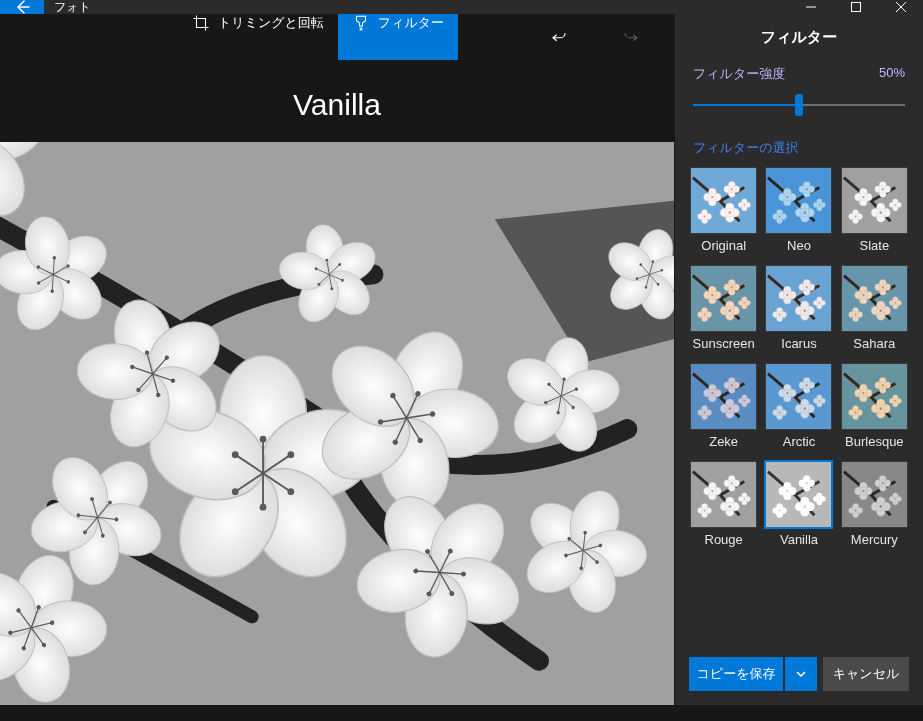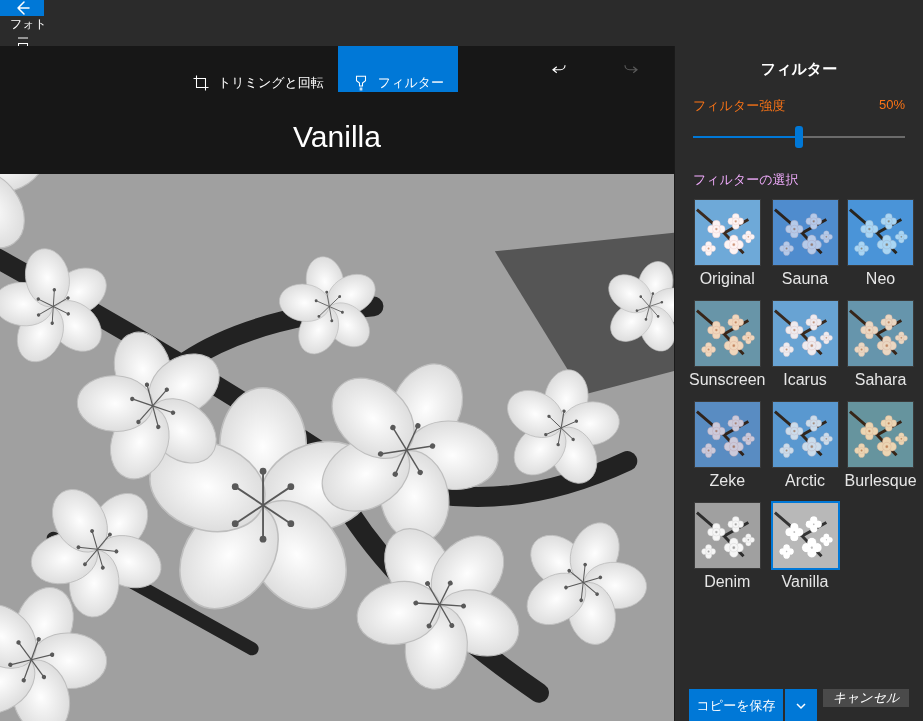--- a/index.html
+++ b/index.html
@@ -1,75 +1,75 @@
 <!DOCTYPE html>
 <html><head>
 <meta charset="utf-8">
 <style>
   * { margin: 0; padding: 0; box-sizing: border-box; font-family: "Segoe UI", "Yu Gothic UI", Meiryo, sans-serif; -webkit-font-smoothing: antialiased; }
   body { width: 923px; height: 721px; overflow: hidden; background: #171717; color: #fff; }
 
   
-  .titlebar { height: 46px; display: flex; align-items: stretch; background: #2b2b2b; flex-direction: column; }
+  .titlebar { height: 14px; display: flex; align-items: stretch; background: #2b2b2b; }
   .back-btn { width: 44px; background: #0078d7; display: flex; align-items: center; justify-content: center; cursor: pointer; }
   .back-btn svg { width: 16px; height: 16px; fill: #fff; }
   .title { flex: 0 0 auto; padding: 0 10px; display: flex; align-items: center; font-size: 12px; color: #fff; }
   .titlebar-spacer { flex: 1; }
   .onedrive { display: flex; align-items: center; font-size: 12px; color: #ccc; padding-right: 18px; }
   .onedrive svg { width: 18px; height: 18px; margin-right: 6px; fill: #7c7c7c; }
   .win-btn { width: 45px; display: flex; align-items: center; justify-content: center; cursor: pointer; }
   .win-btn svg { width: 10px; height: 10px; stroke: #fff; stroke-width: 1; fill: none; }
 
   
   .main { display: flex; height: calc(100% - 30px); }
 
   
   .editor { flex: 1; display: flex; flex-direction: column; background: #171717; }
   .toolbar { height: 46px; display: flex; align-items: stretch; padding: 0 8px; }
   .toolbar-spacer-l { flex: 0 0 170px; }
-  .tool-btn { display: flex; align-items: flex-end; padding: 0 14px; gap: 8px; font-size: 13px; color: #fff; cursor: pointer; white-space: nowrap; }
+  .tool-btn { display: flex; align-items: flex-start; padding: 0 14px; gap: 8px; font-size: 13px; color: #fff; cursor: pointer; white-space: nowrap; }
   .tool-btn.active { background: #0078d7; }
   .tool-btn svg { width: 18px; height: 18px; fill: none; stroke: #fff; stroke-width: 1.4; }
   .toolbar-spacer-r { flex: 1; }
   .hist-btns { display: flex; align-items: center; gap: 42px; padding-right: 20px; }
   .hist-btn { display: flex; align-items: center; justify-content: center; width: 30px; height: 46px; cursor: pointer; }
   .hist-btn svg { width: 18px; height: 18px; fill: none; stroke: #fff; stroke-width: 1.6; }
   .hist-btn.disabled svg { stroke: #5a5a5a; }
 
   .canvas-wrap { flex: 1; display: flex; flex-direction: column; align-items: stretch; }
   .filter-title { font-size: 30px; font-weight: 300; text-align: center; padding: 28px 0 20px; color: #fff; }
 
   .canvas { flex: 1; margin: 0 0 0 0; position: relative; overflow: hidden; }
 
   .canvas svg { width: 100%; height: 100%; display: block; }
 
   
   .panel { width: 249px; background: #2b2b2b; display: flex; flex-direction: column; border-left: 1px solid #1a1a1a; }
   .panel-title { text-align: center; font-size: 15px; font-weight: 600; padding: 14px 0 18px; }
   .panel-section { padding: 0 18px; }
-  .slider-row { display: flex; justify-content: space-between; font-size: 13px; color: #f97316; margin-bottom: 10px; }
+  .slider-row { display: flex; justify-content: space-between; font-size: 13px; color: #c4b5fd; margin-bottom: 10px; }
   .slider { position: relative; height: 24px; display: flex; align-items: center; margin-bottom: 22px; }
   .slider-track-bg { position: absolute; left: 0; right: 0; top: 50%; height: 2px; background: #6b6b6b; transform: translateY(-50%); }
   .slider-track-fill { position: absolute; left: 0; top: 50%; height: 2px; background: #0078d7; transform: translateY(-50%); }
   .slider-thumb { position: absolute; width: 8px; height: 22px; background: #0078d7; border-radius: 3px; top: 50%; transform: translate(-50%,-50%); }
 
-  .select-label { font-size: 13px; color: #f0abfc; padding: 0 18px 10px; }
+  .select-label { font-size: 13px; color: #3b82f6; padding: 0 18px 10px; }
   .filter-grid { padding: 0 14px; display: grid; grid-template-columns: repeat(3, 1fr); gap: 6px 6px; overflow-y: auto; align-content: start; }
   .filter-item { display: flex; flex-direction: column; align-items: center; cursor: pointer; }
   .filter-thumb { width: 67px; height: 67px; border: 1px solid #3a3a3a; position: relative; overflow: hidden; }
   .filter-item.selected .filter-thumb { outline: 2px solid #0078d7; outline-offset: -1px; }
   .filter-thumb svg { width: 100%; height: 100%; display: block; }
-  .filter-name { font-size: 16px; color: #e6e6e6; margin-top: 4px; margin-bottom: 6px; }
+  .filter-name { font-size: 13px; color: #e6e6e6; margin-top: 4px; margin-bottom: 6px; }
 
   .panel-footer { margin-top: auto; padding: 14px; display: flex; gap: 6px; }
   .btn-primary { flex: 1; display: flex; height: 34px; }
   .btn-primary-main { flex: 1; background: #0078d7; display: flex; align-items: center; justify-content: center; font-size: 13px; cursor: pointer; }
   .btn-primary-drop { width: 32px; background: #0078d7; margin-left: 2px; display: flex; align-items: center; justify-content: center; cursor: pointer; }
   .btn-primary-drop svg { width: 12px; height: 12px; fill: #fff; }
-  .btn-secondary { flex: 0 0 86px; height: 18px; background: #4a4a4a; display: flex; align-items: center; justify-content: center; font-size: 13px; cursor: pointer; font-style: italic; }
+  .btn-secondary { flex: 0 0 86px; height: 34px; background: #4a4a4a; display: flex; align-items: center; justify-content: center; font-size: 13px; cursor: pointer; }
 </style>
 </head>
 <body>
 
 <svg width="0" height="0" style="position:absolute">
   <defs>
     <g id="blossom-thumb">
       <rect width="67" height="67" fill="#6ea9d8"></rect>
 
       <path d="M2 10 L30 34 L55 20 M30 34 L50 55" stroke="#3b2a1f" stroke-width="3" fill="none"></path>
@@ -266,36 +266,36 @@
             <svg viewBox="0 0 67 67">
               <use href="#blossom-thumb"></use>
             </svg>
           </div>
           <div class="filter-name">Original</div>
         </div>
         <div class="filter-item">
           <div class="filter-thumb">
             <svg viewBox="0 0 67 67">
               <use href="#blossom-thumb"></use>
-              <rect width="67" height="67" fill="#2f7fe0" opacity="0.35" style="mix-blend-mode: multiply;"></rect>
-            </svg>
-          </div>
-          <div class="filter-name">Sauna</div>
-        </div>
-        <div class="filter-item">
-          <div class="filter-thumb">
-            <svg viewBox="0 0 67 67">
-              <use href="#blossom-thumb"></use>
               <rect width="67" height="67" fill="#0aa6ff" opacity="0.35" style="mix-blend-mode: multiply;"></rect>
             </svg>
           </div>
           <div class="filter-name">Neo</div>
         </div>
         <div class="filter-item">
           <div class="filter-thumb">
+            <svg viewBox="0 0 67 67" style="filter: saturate(0) brightness(1);">
+              <use href="#blossom-thumb"></use>
+              <rect width="67" height="67" fill="#a8a8a8" opacity="0" style="mix-blend-mode: multiply;"></rect>
+            </svg>
+          </div>
+          <div class="filter-name">Slate</div>
+        </div>
+        <div class="filter-item">
+          <div class="filter-thumb">
             <svg viewBox="0 0 67 67">
               <use href="#blossom-thumb"></use>
               <rect width="67" height="67" fill="#d9a85a" opacity="0.35" style="mix-blend-mode: multiply;"></rect>
             </svg>
           </div>
           <div class="filter-name">Sunscreen</div>
         </div>
         <div class="filter-item">
           <div class="filter-thumb">
             <svg viewBox="0 0 67 67">
@@ -341,30 +341,39 @@
           </div>
           <div class="filter-name">Burlesque</div>
         </div>
         <div class="filter-item">
           <div class="filter-thumb">
             <svg viewBox="0 0 67 67" style="filter: saturate(0) brightness(1);">
               <use href="#blossom-thumb"></use>
               <rect width="67" height="67" fill="#7d8fa0" opacity="0" style="mix-blend-mode: multiply;"></rect>
             </svg>
           </div>
-          <div class="filter-name">Denim</div>
+          <div class="filter-name">Rouge</div>
         </div>
         <div class="filter-item selected">
           <div class="filter-thumb">
             <svg viewBox="0 0 67 67" style="filter: saturate(0) brightness(1.15);">
               <use href="#blossom-thumb"></use>
               <rect width="67" height="67" fill="#ffffff" opacity="0" style="mix-blend-mode: multiply;"></rect>
             </svg>
           </div>
           <div class="filter-name">Vanilla</div>
+        </div>
+        <div class="filter-item">
+          <div class="filter-thumb">
+            <svg viewBox="0 0 67 67" style="filter: saturate(0) brightness(0.85);">
+              <use href="#blossom-thumb"></use>
+              <rect width="67" height="67" fill="#9a9a9a" opacity="0" style="mix-blend-mode: multiply;"></rect>
+            </svg>
+          </div>
+          <div class="filter-name">Mercury</div>
         </div>
       </div>
 
     <div class="panel-footer">
       <div class="btn-primary">
         <div class="btn-primary-main">コピーを保存</div>
         <div class="btn-primary-drop">
           <svg viewBox="0 0 12 12">
               <path d="M2 4l4 4 4-4" stroke="#fff" stroke-width="1.5" fill="none"></path>
             </svg>

